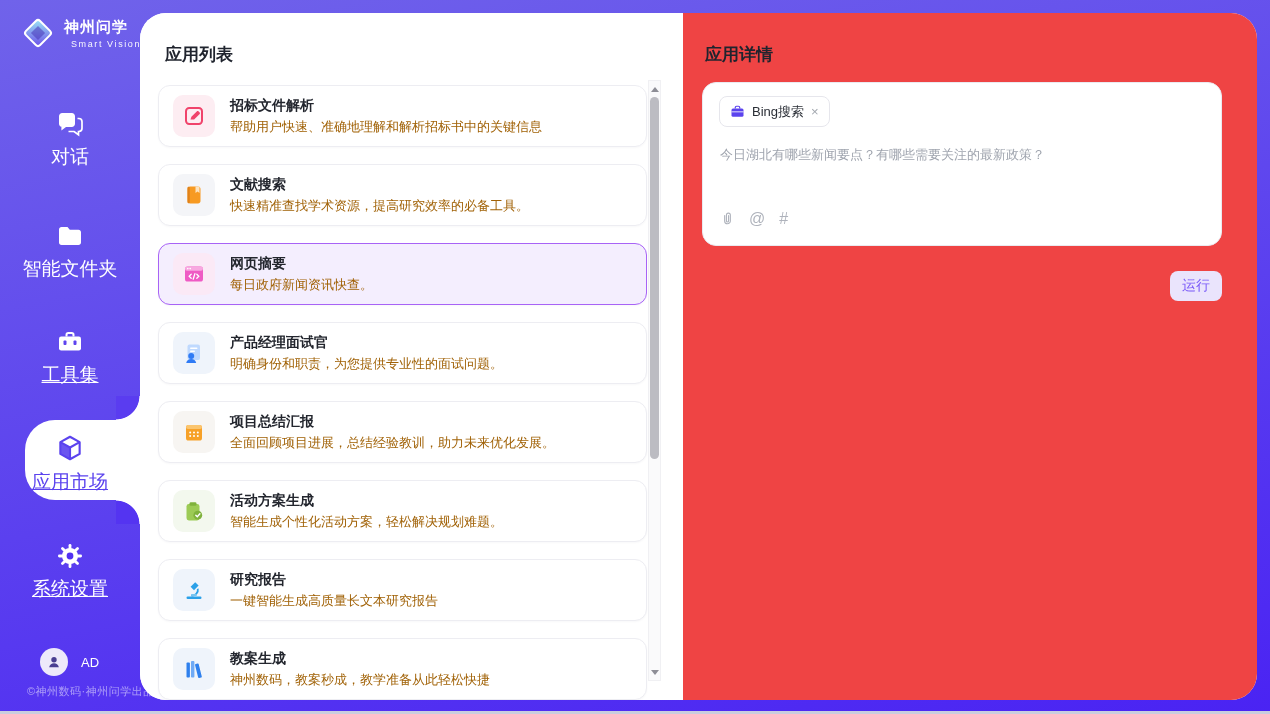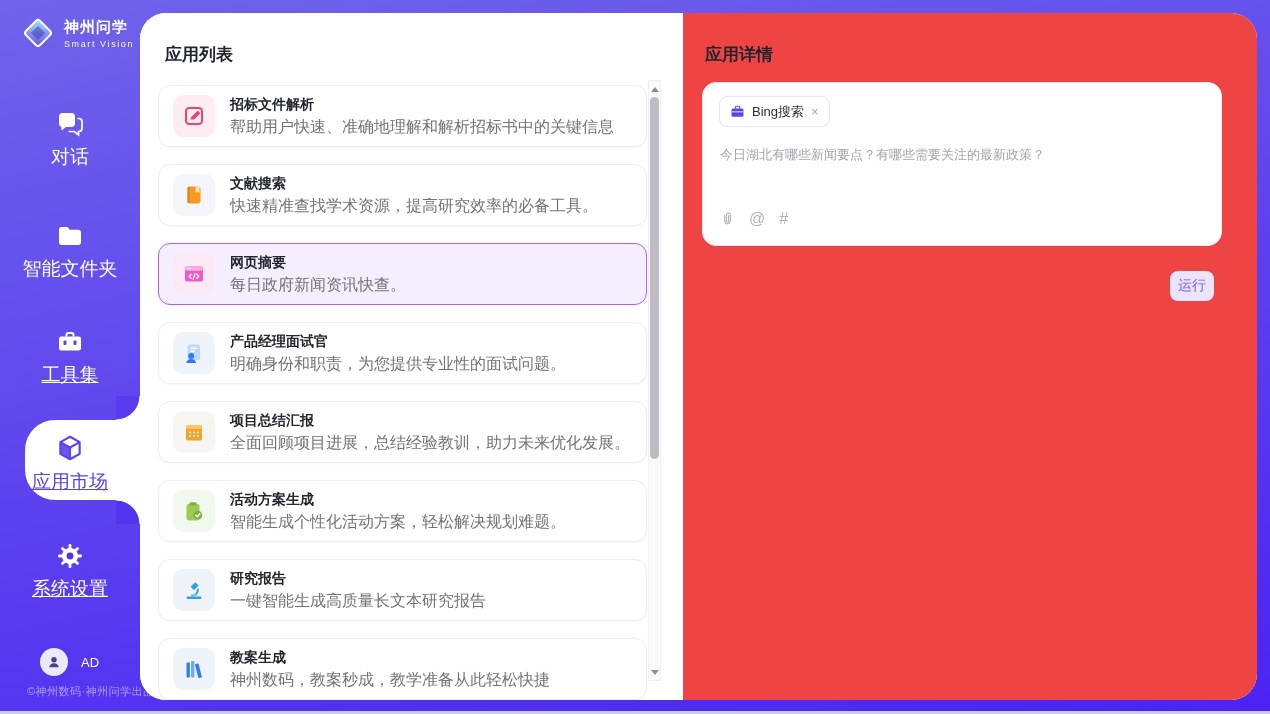--- a/index.html
+++ b/index.html
@@ -3,21 +3,21 @@
 <meta charset="utf-8">
 <style>
   html,body{margin:0;padding:0;}
   body{width:1270px;height:714px;font-family:"Liberation Sans","DejaVu Sans",sans-serif;overflow:hidden;}
   .page{position:relative;width:1270px;height:714px;background:linear-gradient(168deg,#7063EA 0%,#5B40EF 55%,#4A23F3 100%);overflow:hidden;}
   .bottom-strip{position:absolute;left:0;right:0;bottom:0;height:3px;background:#c9cdde;}
 
   
   .brand{position:absolute;left:20px;top:15px;display:flex;align-items:center;gap:8px;color:#fff;}
   .brand-name{font-size:15px;font-weight:bold;letter-spacing:1px;}
-  .brand-sub{font-size:9px;letter-spacing:1.6px;margin-top:2px;opacity:.95;}
+  .brand-sub{font-size:9px;letter-spacing:1.6px;margin-top:2px;opacity:.95;margin-left:7px;}
   .nav-item{position:absolute;left:0;width:140px;text-align:center;color:#fff;cursor:pointer;}
   .nav-item .nav-label{font-size:19px;margin-top:6px;}
   .nav-item.u .nav-label{text-decoration:underline;}
   .nav-item svg{display:block;margin:0 auto;}
   .nav-pill{position:absolute;left:25px;top:420px;width:115px;height:80px;background:#fff;border-radius:30px 0 0 30px;}
   .notch-top{position:absolute;left:116px;top:396px;width:24px;height:24px;background:radial-gradient(circle 24px at 0% 0%,#5A3CF0 0,#5A3CF0 23px,#ffffff 23.8px);}
   .notch-bottom{position:absolute;left:116px;top:500px;width:24px;height:24px;background:radial-gradient(circle 24px at 0% 100%,#5434F1 0,#5434F1 23px,#ffffff 23.8px);}
   .nav-item.active{color:#5B43EE;}
   .user{position:absolute;left:40px;top:648px;display:flex;align-items:center;gap:13px;cursor:pointer;}
   .avatar{width:28px;height:28px;border-radius:50%;background:#EDE9FA;display:flex;align-items:center;justify-content:center;}
@@ -31,39 +31,39 @@
   .panel-title{position:absolute;font-size:17px;font-weight:bold;color:#20242E;}
 
   
   .cards{position:absolute;left:18px;top:72px;width:489px;}
   .card{width:489px;height:62px;border:1px solid #EDEDF2;border-radius:12px;background:#fff;display:flex;align-items:center;padding:0 14px;box-sizing:border-box;margin-bottom:17px;box-shadow:0 1px 2px rgba(25,25,60,.03);cursor:pointer;}
   .card.selected{background:#F4EEFE;border:1px solid #A863F6;}
   .tile{flex:0 0 42px;width:42px;height:42px;border-radius:10px;display:flex;align-items:center;justify-content:center;margin-right:15px;background:#F4F5F8;}
   .tile.pink{background:#FDEDF2;} .tile.magenta{background:#FBE9F6;} .tile.blue{background:#EFF4FB;}
   .tile.green{background:#F3F8EE;} .tile.orange{background:#F7F5F2;}
   .cname{font-size:14px;font-weight:bold;color:#23262E;line-height:1.2;}
-  .cdesc{font-size:16px;color:#737373;margin-top:5px;line-height:1.2;}
+  .cdesc{font-size:13px;color:#a16207;margin-top:5px;line-height:1.2;}
 
   
   .scrollbar{position:absolute;left:508px;top:67px;width:13px;height:601px;background:#FAFAFB;border:1px solid #F0F0F3;box-sizing:border-box;}
   .sb-arrow{position:absolute;left:0;width:100%;height:14px;display:flex;align-items:center;justify-content:center;cursor:pointer;}
   .sb-up{top:1px;} .sb-down{bottom:1px;}
   .tri-up{width:0;height:0;border-left:4px solid transparent;border-right:4px solid transparent;border-bottom:5px solid #8E8E96;}
   .tri-down{width:0;height:0;border-left:4px solid transparent;border-right:4px solid transparent;border-top:5px solid #8E8E96;}
   .sb-thumb{position:absolute;left:1px;top:16px;width:9px;height:362px;background:#BCBCC2;border-radius:5px;cursor:grab;}
 
   
   .prompt-card{position:absolute;left:19px;top:69px;width:520px;height:164px;background:#fff;border:1px solid #EAEAF0;border-radius:14px;box-sizing:border-box;cursor:text;}
   .chip{position:absolute;left:16px;top:13px;height:31px;display:inline-flex;align-items:center;gap:7px;padding:12px 10px;border:1px solid #E6E6EC;border-radius:8px;background:#fff;box-sizing:border-box;cursor:pointer;}
   .chip-label{font-size:13px;color:#2A2E36;}
   .chip-close{font-size:13px;color:#A2A7AE;cursor:pointer;line-height:1;}
   .query{position:absolute;left:17px;top:62px;width:486px;font-size:13px;color:#9FA4AE;line-height:1.5;}
   .composer{position:absolute;left:17px;bottom:18px;display:flex;align-items:center;gap:14px;}
   .comp-glyph{font-size:16px;color:#AFB3BC;cursor:pointer;line-height:1;}
-  .run-btn{position:absolute;left:487px;top:258px;width:44px;height:30px;background:#EAE4FC;color:#7A5AF8;font-size:14px;border:none;border-radius:8px;display:flex;align-items:center;justify-content:center;cursor:pointer;font-family:inherit;}
+  .run-btn{position:absolute;left:487px;top:258px;width:52px;height:30px;background:#EAE4FC;color:#7A5AF8;font-size:14px;border:none;border-radius:8px;display:flex;align-items:center;justify-content:center;cursor:pointer;font-family:inherit;}
 </style>
 </head>
 <body>
 
 <div class="page">
 
   <div class="brand">
     <svg width="36" height="36" viewBox="0 0 36 36">
       <defs>
           <linearGradient id="lg1" x1="0" y1="0" x2="1" y2="1">

